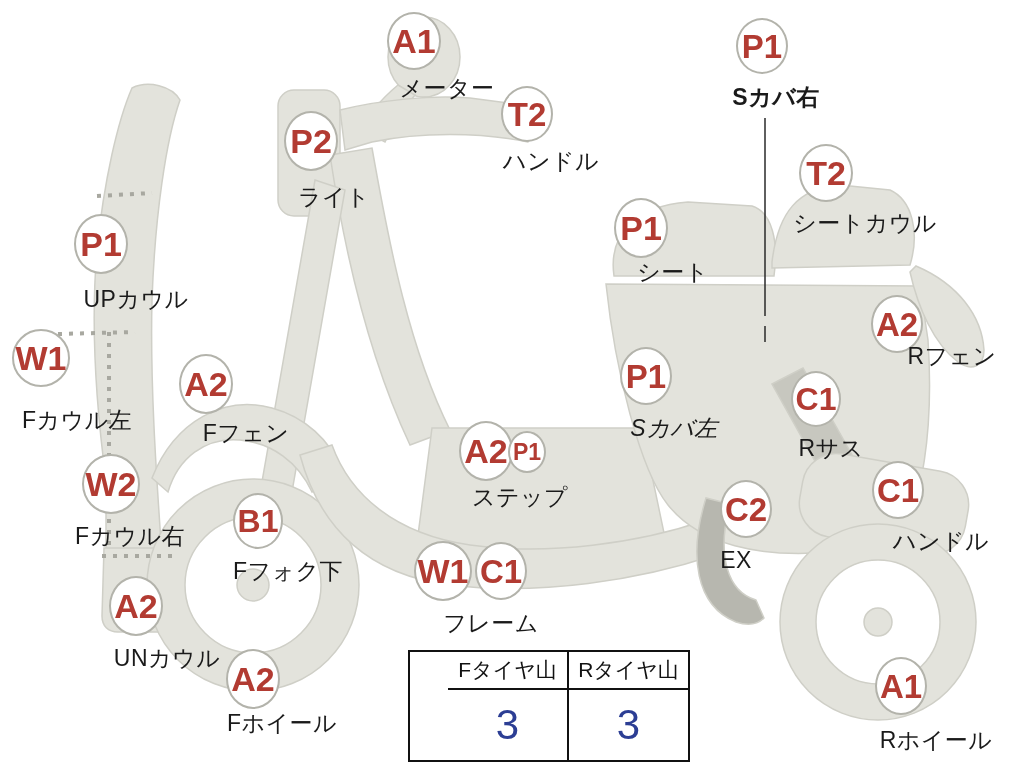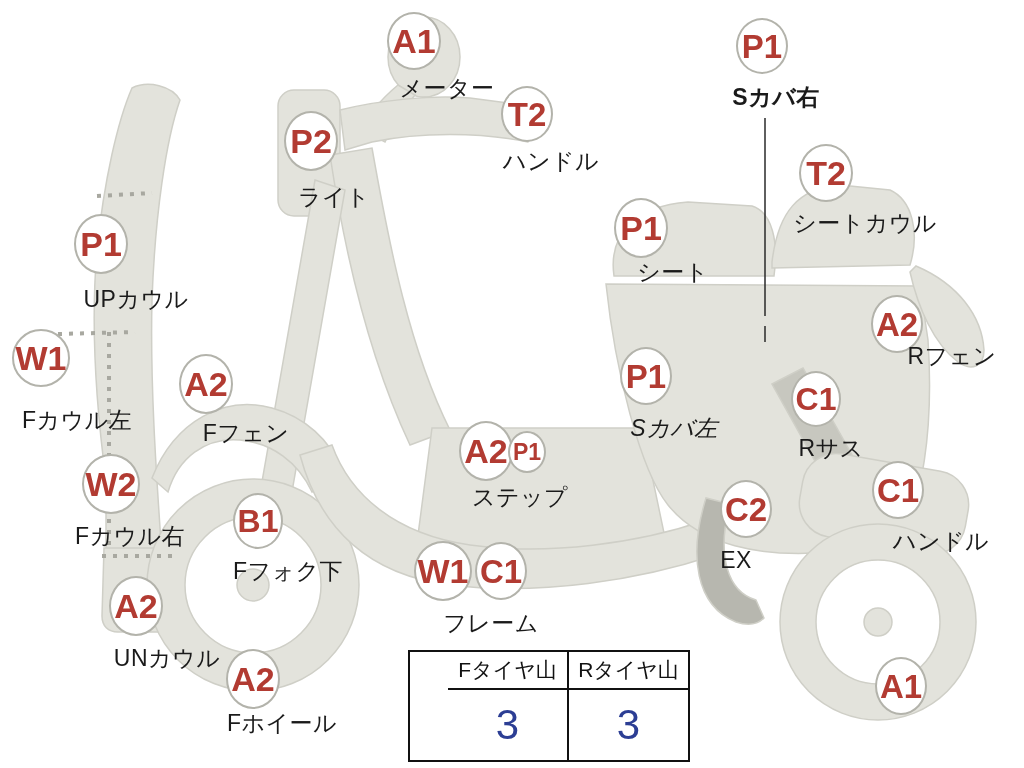--- a/index.html
+++ b/index.html
@@ -145,20 +145,21 @@
       <div class="badge" style="left: 258px; top: 521px; width: 50px; height: 56px; font-size: 32px;">B1</div>
       <div class="marker-label" style="left: 288px; top: 571px;">Fフォク下</div>
       <div class="badge" style="left: 443px; top: 571px; width: 58px; height: 60px; font-size: 34px;">W1</div>
       <div class="badge" style="left: 501px; top: 571px; width: 52px; height: 58px; font-size: 33px;">C1</div>
       <div class="marker-label" style="left: 491px; top: 623px;">フレーム</div>
       <div class="badge" style="left: 136px; top: 606px; width: 54px; height: 60px; font-size: 34px;">A2</div>
       <div class="marker-label" style="left: 167px; top: 658px;">UNカウル</div>
       <div class="badge" style="left: 253px; top: 679px; width: 54px; height: 60px; font-size: 34px;">A2</div>
       <div class="marker-label" style="left: 282px; top: 723px;">Fホイール</div>
       <div class="badge" style="left: 901px; top: 686px; width: 52px; height: 58px; font-size: 33px;">A1</div>
+      <div class="marker-label" style="left: 936px; top: 740px;">Rホイール</div>
     </div>
 
   <div class="tire-table">
     <div class="tt-row tt-head">
       <div class="tt-cell">Fタイヤ山</div>
       <div class="tt-cell">Rタイヤ山</div>
     </div>
     <div class="tt-row tt-vals">
       <div class="tt-cell">3</div>
       <div class="tt-cell">3</div>

